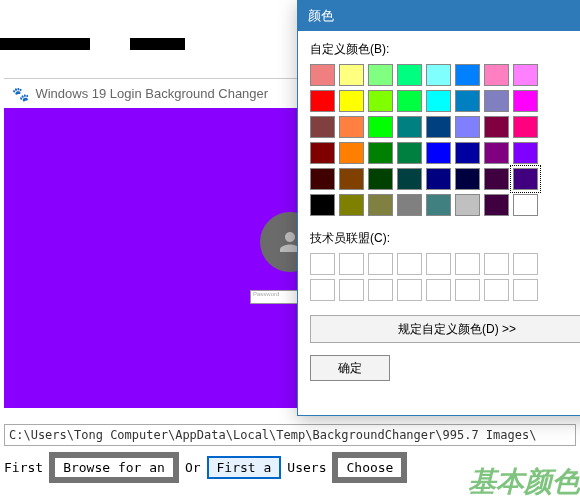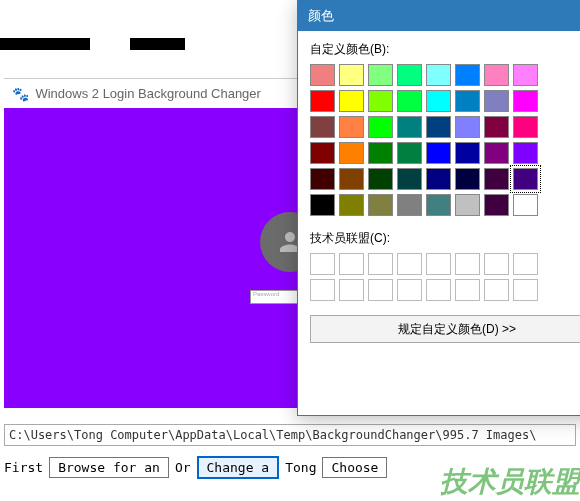--- a/index.html
+++ b/index.html
@@ -9,21 +9,21 @@
 .blackbar2 { position: absolute; top: 38px; left: 130px; width: 55px; height: 12px; background: #000; }
 .browser-chrome { position: absolute; top: 78px; left: 4px; right: 4px; height: 30px; border-top: 1px solid #ccc; display: flex; align-items: center; padding-left: 8px; background: #fff; color: #666; font-size: 13px; gap: 6px; }
 .paw { font-size: 14px; }
 .close-x { margin-left: auto; margin-right: 8px; font-size: 16px; color: #888; }
 .preview { position: absolute; top: 108px; left: 4px; right: 4px; height: 300px; background: #8a00ff; display: flex; flex-direction: column; align-items: center; justify-content: center; }
 .avatar { width: 60px; height: 60px; border-radius: 50%; background: #6b6b6b; display: flex; align-items: center; justify-content: center; color: #ddd; font-size: 28px; margin-bottom: 18px; }
 .avatar svg { width: 30px; height: 30px; fill: #bbb; }
 .pwfield { width: 80px; height: 14px; background: #fff; border: 1px solid #999; font-size: 6px; color: #aaa; padding: 0 2px; }
 .pathrow { position: absolute; top: 424px; left: 4px; right: 4px; height: 22px; border: 1px solid #aaa; background: #fff; display: flex; align-items: center; padding: 0 4px; font-family: Consolas, monospace; font-size: 12px; color: #333; overflow: hidden; white-space: nowrap; }
 .cmdrow { position: absolute; top: 454px; left: 4px; right: 4px; height: 26px; display: flex; align-items: center; gap: 6px; font-family: Consolas, monospace; font-size: 13px; }
-.cmdrow .btn { border: 1px solid #737373; background: #fff; padding: 2px 8px; font-family: inherit; font-size: inherit; }
+.cmdrow .btn { border: 6px solid #737373; background: #fff; padding: 2px 8px; font-family: inherit; font-size: inherit; }
 .cmdrow .btn.sel { border: 2px solid #0066cc; background: #e6f2ff; }
 
 .dlg { position: absolute; top: 0; left: 297px; width: 320px; height: 416px; background: #fff; border: 1px solid #2e7ab8; box-shadow: 0 4px 18px rgba(0,0,0,0.25); }
 .dlg-title { height: 30px; background: #2e7ab8; color: #fff; display: flex; align-items: center; padding: 0 10px; font-size: 13px; }
 .dlg-title .dlg-x { margin-left: auto; width: 40px; height: 30px; display: flex; align-items: center; justify-content: center; font-size: 16px; cursor: pointer; }
 .dlg-body { padding: 10px 12px; }
 .label { font-size: 12px; margin-bottom: 6px; }
 .swatches { display: grid; grid-template-columns: repeat(8, 25px); grid-auto-rows: 22px; gap: 4px; margin-bottom: 14px; }
 .sw { border: 1px solid #888; cursor: pointer; }
 .sw.sel { outline: 1px dotted #000; outline-offset: 2px; }
@@ -39,43 +39,43 @@
 </style>
 </head>
 <body>
 
 <div class="topbar"></div>
 <div class="blackbar"></div>
 <div class="blackbar2"></div>
 
 <div class="browser-chrome">
   <span class="paw">🐾</span>
-  <span>Windows 2 Login Background Changer</span>
+  <span>Windows 19 Login Background Changer</span>
   <span class="close-x">×</span>
 </div>
 
 <div class="preview">
   <div class="avatar">
     <svg viewBox="0 0 24 24">
         <path d="M12 12c2.2 0 4-1.8 4-4s-1.8-4-4-4-4 1.8-4 4 1.8 4 4 4zm0 2c-2.7 0-8 1.3-8 4v2h16v-2c0-2.7-5.3-4-8-4z"></path>
       </svg>
   </div>
   <div class="pwfield">Password</div>
 </div>
 
 <div class="pathrow">
   <span>C:\Users\Tong Computer\AppData\Local\Temp\BackgroundChanger\995.7  Images\</span>
 </div>
 
 <div class="cmdrow">
   <span>First</span>
   <button class="btn">Browse for an</button>
   <span>Or</span>
-  <button class="btn sel">Change a</button>
-  <span>Tong</span>
+  <button class="btn sel">First a</button>
+  <span>Users</span>
   <button class="btn">Choose</button>
 </div>
 
 <div class="dlg">
   <div class="dlg-title">
     <span>颜色</span>
     <span class="dlg-x">×</span>
   </div>
   <div class="dlg-body">
     <div class="label">自定义颜色(B):</div>
@@ -143,19 +143,20 @@
         <div class="cw"></div>
         <div class="cw"></div>
         <div class="cw"></div>
         <div class="cw"></div>
         <div class="cw"></div>
         <div class="cw"></div>
         <div class="cw"></div>
       </div>
     <button class="definebtn">规定自定义颜色(D) &gt;&gt;</button>
     <div class="okrow">
+      <button>确定</button>
     </div>
   </div>
 </div>
 
 <div class="wm">
-  <span class="big">技术员联盟</span>
+  <span class="big">基本颜色</span>
 </div>
 
 </body></html>

